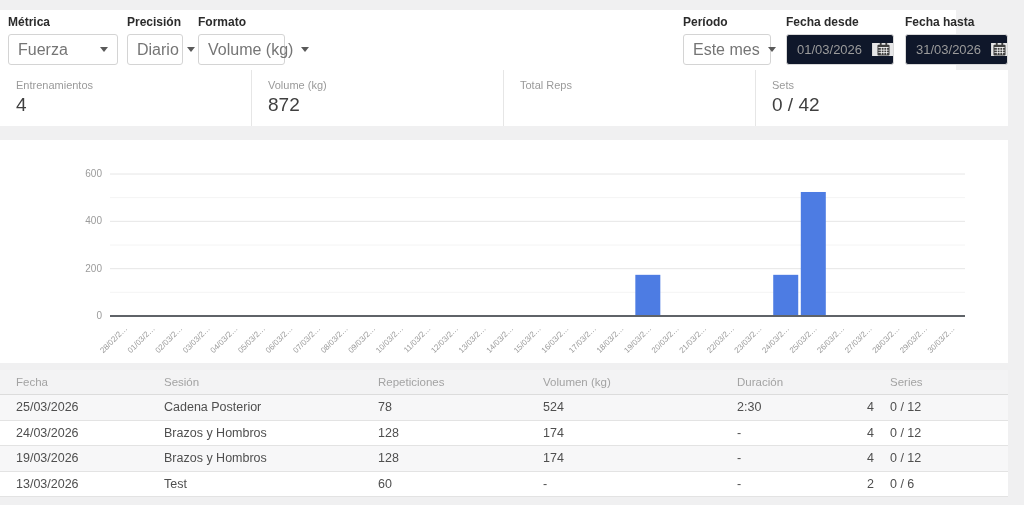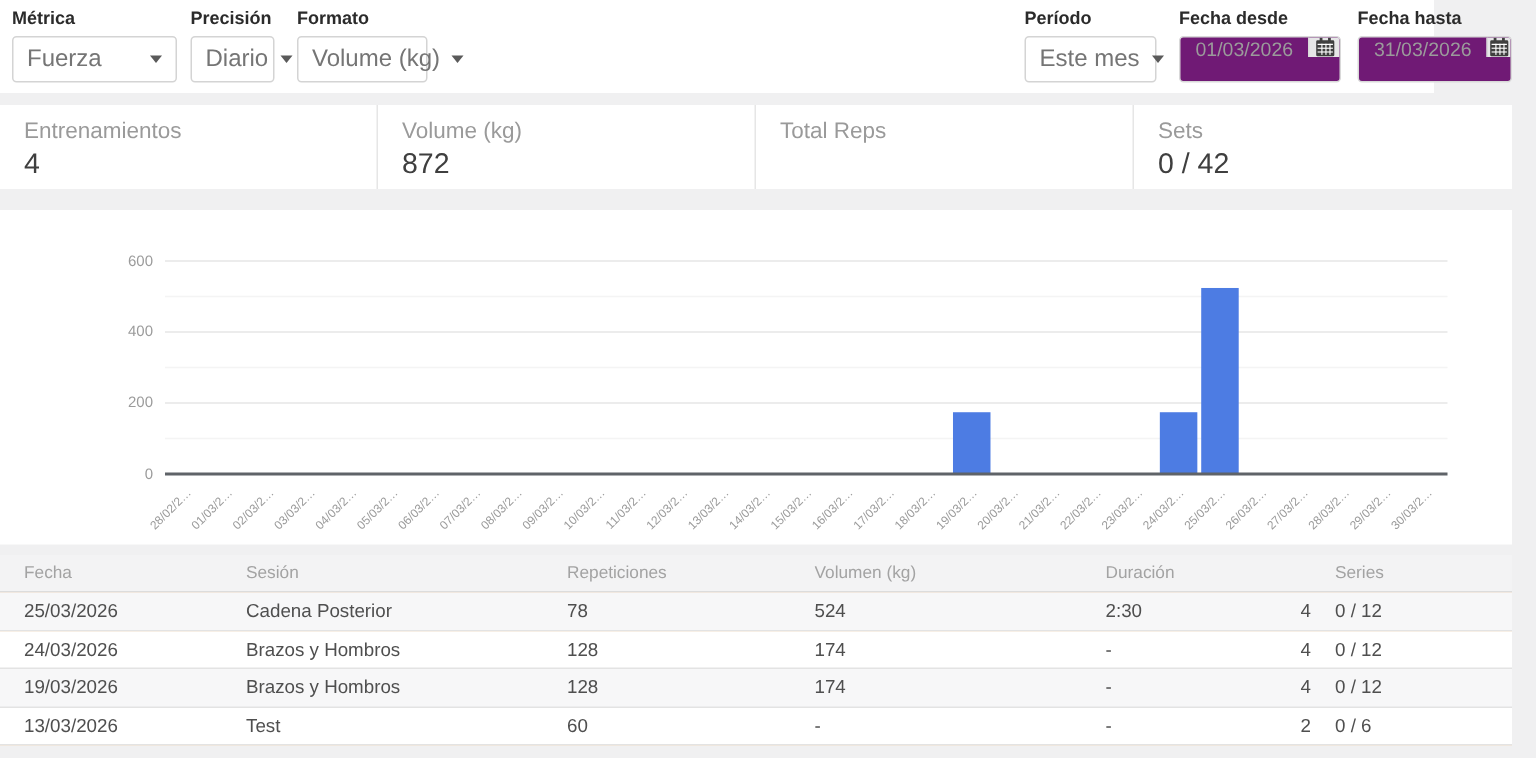--- a/index.html
+++ b/index.html
@@ -7,59 +7,59 @@
   body {
     background:#f0f0f1;
     font-family:"Liberation Sans","DejaVu Sans",sans-serif;
     color:#4f4f4f;
     position:relative;
   }
   .content { width:1008px; }
 
   
   .filterbar {
-    position:absolute; left:0; top:0; width:956px; height:62px;
+    position:absolute; left:0; top:10px; width:956px; height:62px;
     background:#ffffff;
   }
   .fgroup { position:absolute; top:5px; }
   .flabel { font-size:12px; font-weight:700; color:#2b2b2b; margin-bottom:5px; }
   .select {
     height:31px; background:#fff; border:1px solid #d4d4d4; border-radius:3px;
     display:flex; align-items:center; justify-content:space-between;
     padding:0 9px; cursor:pointer;
   }
   .sval { font-size:16px; color:#757575; white-space:nowrap; }
   .caret {
     width:0; height:0; margin-left:8px;
     border-left:4px solid transparent; border-right:4px solid transparent;
     border-top:5px solid #5a5a5a;
   }
   .dateinput {
-    height:31px; background:#701a75; border:1px solid #d9d9d9; border-radius:3px;
-    display:flex; align-items:flex-start; overflow:hidden;
+    height:31px; background:#0f172a; border:1px solid #d9d9d9; border-radius:3px;
+    display:flex; align-items:center; overflow:hidden;
   }
   .dval {
     font-size:13px; color:#9b9b9b; display:flex; align-items:center;
     padding:0 10px; flex:1; white-space:nowrap;
   }
   .calbtn {
     width:27px; border:none; border-left:1px solid #d9d9d9; background:#e6e6e7;
     display:flex; align-items:center; justify-content:center; cursor:pointer;
   }
 
   
   .stats {
     position:absolute; left:0; top:70px; width:1008px; height:56px;
     background:#fff; display:flex;
   }
   .stat {
     width:252px; padding:9px 16px 0 16px; border-right:1px solid #e6e6e6;
   }
   .stat:last-child { border-right:none; }
-  .stat-label { font-size:15px; color:#9a9a9a; margin-bottom:3px; }
+  .stat-label { font-size:11px; color:#9a9a9a; margin-bottom:3px; }
   .stat-value { font-size:19px; color:#3f3f3f; }
 
   
   .chart-card {
     position:absolute; left:0; top:140px; width:1008px; height:223px;
     background:#fff;
   }
 
   
   .table-card { position:absolute; left:0; top:370px; width:1008px; background:#fdba74; }

